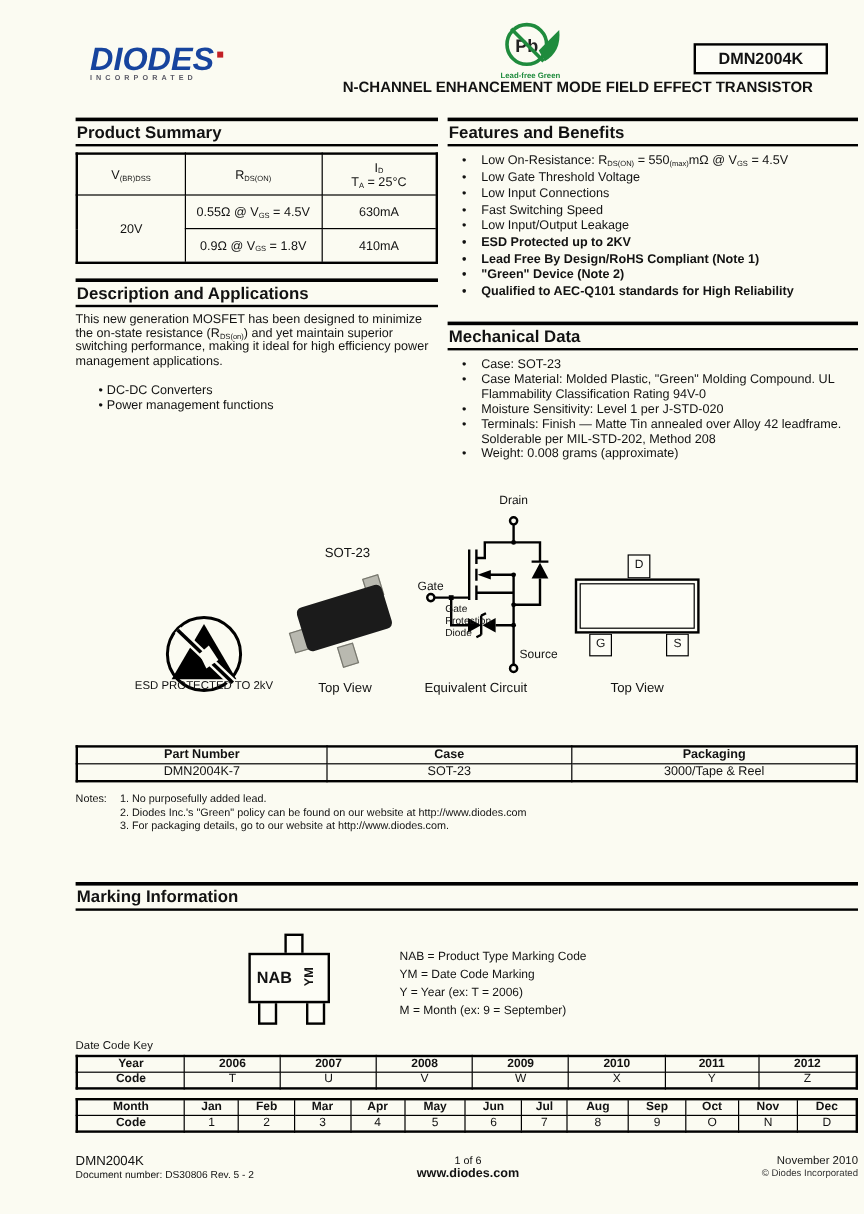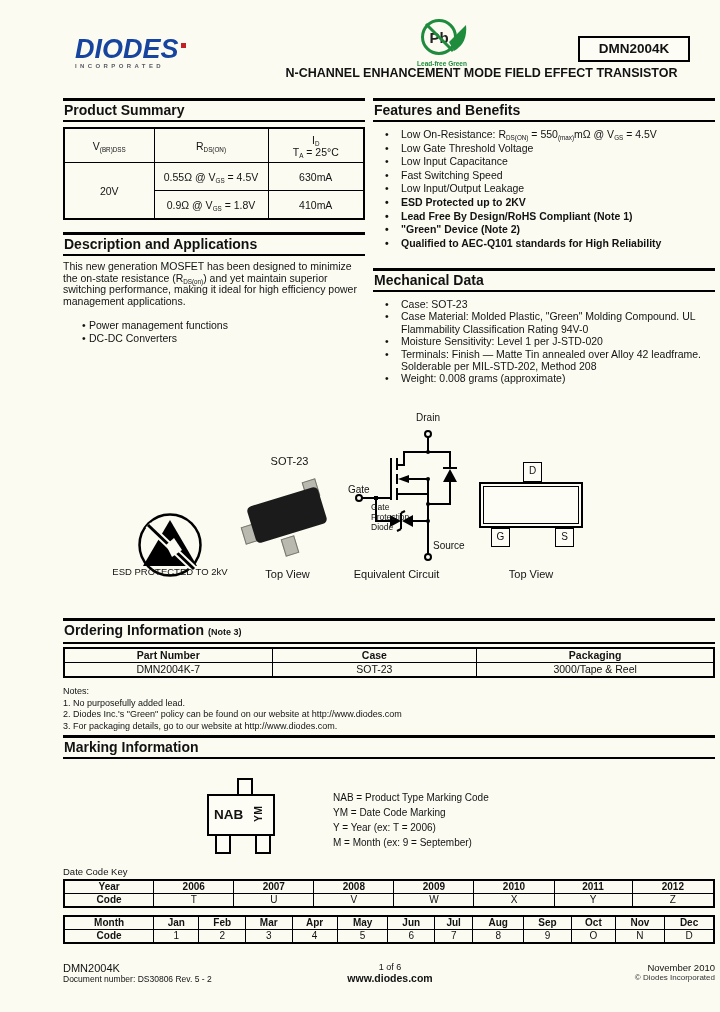--- a/index.html
+++ b/index.html
@@ -50,21 +50,21 @@
   
   .pin-tab{position:absolute;border:1.5px solid #000;background:#fdfdf6;text-align:center;
     font-size:10px;line-height:16px;}
   .pin-body{position:absolute;border:2px solid #000;background:#fdfdf6;}
   .pin-body::after{content:"";position:absolute;left:2px;right:2px;top:2px;bottom:2px;border:1px solid #000;}
   
   .ordtable{width:100%;margin-top:3px;border:2px solid #000;}
   .ordtable th,.ordtable td{border:1px solid #000;text-align:center;font-size:10.5px;
     padding:0;line-height:13px;}
   .ordtable th{font-weight:bold;}
-  .notes{margin-top:8px;display:flex;font-size:9px;line-height:11.5px;flex-direction:column;}
+  .notes{margin-top:8px;display:flex;font-size:9px;line-height:11.5px;}
   .notes .nlab{width:37px;flex:none;}
   
   .mark-lead{position:absolute;border:2px solid #000;background:#fdfdf6;}
   .mark-body{position:absolute;left:0;top:16px;width:64px;height:38px;border:2px solid #000;background:#fdfdf6;}
   .mark-legend div{font-size:10px;line-height:15px;padding-left:36px;}
   
   .dctable{width:100%;border:2px solid #000;}
   .dctable th,.dctable td{border:1px solid #000;text-align:center;font-size:10px;
     padding:0;line-height:12px;height:12px;}
   .dctable th{font-weight:bold;}
@@ -123,36 +123,36 @@
     </tr>
   </tbody>
     </table>
 </div>
 
 <div class="abs" style="left:373px;top:98px;width:342px;">
   <div class="sechead">Features and Benefits</div>
   <ul class="blist">
       <li><span>Low On-Resistance: R<sub>DS(ON)</sub> = 550<sub>(max)</sub>mΩ @ V<sub>GS</sub> = 4.5V</span></li>
       <li><span>Low Gate Threshold Voltage</span></li>
-      <li><span>Low Input Capacitance</span></li>
+      <li><span>Low Input Connections</span></li>
       <li><span>Fast Switching Speed</span></li>
       <li><span>Low Input/Output Leakage</span></li>
       <li class="b"><span>ESD Protected up to 2KV</span></li>
       <li class="b"><span>Lead Free By Design/RoHS Compliant (Note 1)</span></li>
       <li class="b"><span>"Green" Device (Note 2)</span></li>
       <li class="b"><span>Qualified to AEC-Q101 standards for High Reliability</span></li>
     </ul>
 </div>
 
 <div class="abs" style="left:63px;top:232px;width:302px;">
   <div class="sechead">Description and Applications</div>
   <div class="para">This new generation MOSFET has been designed to minimize the on-state resistance (R<sub>DS(on)</sub>) and yet maintain superior switching performance, making it ideal for high efficiency power management applications.</div>
   <ul class="blist desc-list">
+      <li><span>DC-DC Converters</span></li>
       <li><span>Power management functions</span></li>
-      <li><span>DC-DC Converters</span></li>
     </ul>
 </div>
 
 <div class="abs" style="left:373px;top:268px;width:342px;">
   <div class="sechead">Mechanical Data</div>
   <ul class="blist mech">
       <li><span>Case: SOT-23</span></li>
       <li><span>Case Material: Molded Plastic, "Green" Molding Compound.  UL Flammability Classification Rating 94V-0</span></li>
       <li><span>Moisture Sensitivity: Level 1 per J-STD-020</span></li>
       <li><span>Terminals: Finish — Matte Tin annealed over Alloy 42 leadframe. Solderable per MIL-STD-202, Method 208</span></li>
@@ -209,24 +209,20 @@
 <div class="abs lbl" style="left:433px;top:540px;">Source</div>
 <div class="abs cap" style="left:344px;top:568px;width:105px;">Equivalent Circuit</div>
 
 <div class="pin-tab abs" style="left:523px;top:462px;width:17px;height:18px;">D</div>
 <div class="pin-body abs" style="left:479px;top:482px;width:100px;height:42px;"></div>
 <div class="pin-tab abs" style="left:491px;top:528px;width:17px;height:17px;">G</div>
 <div class="pin-tab abs" style="left:555px;top:528px;width:17px;height:17px;">S</div>
 <div class="abs cap" style="left:492px;top:568px;width:78px;">Top View</div>
 
 <div class="abs" style="left:63px;top:618px;width:652px;">
-  <div class="sechead">
-    <span>Ordering Information</span>
-    <span class="note">(Note 3)</span>
-  </div>
   <table class="ordtable">
     <colgroup>
         <col style="width:32%">
         <col style="width:31.5%">
         <col style="width:36.5%">
       </colgroup>
     <tbody>
         <tr>
           <th>Part Number</th>
           <th>Case</th>

